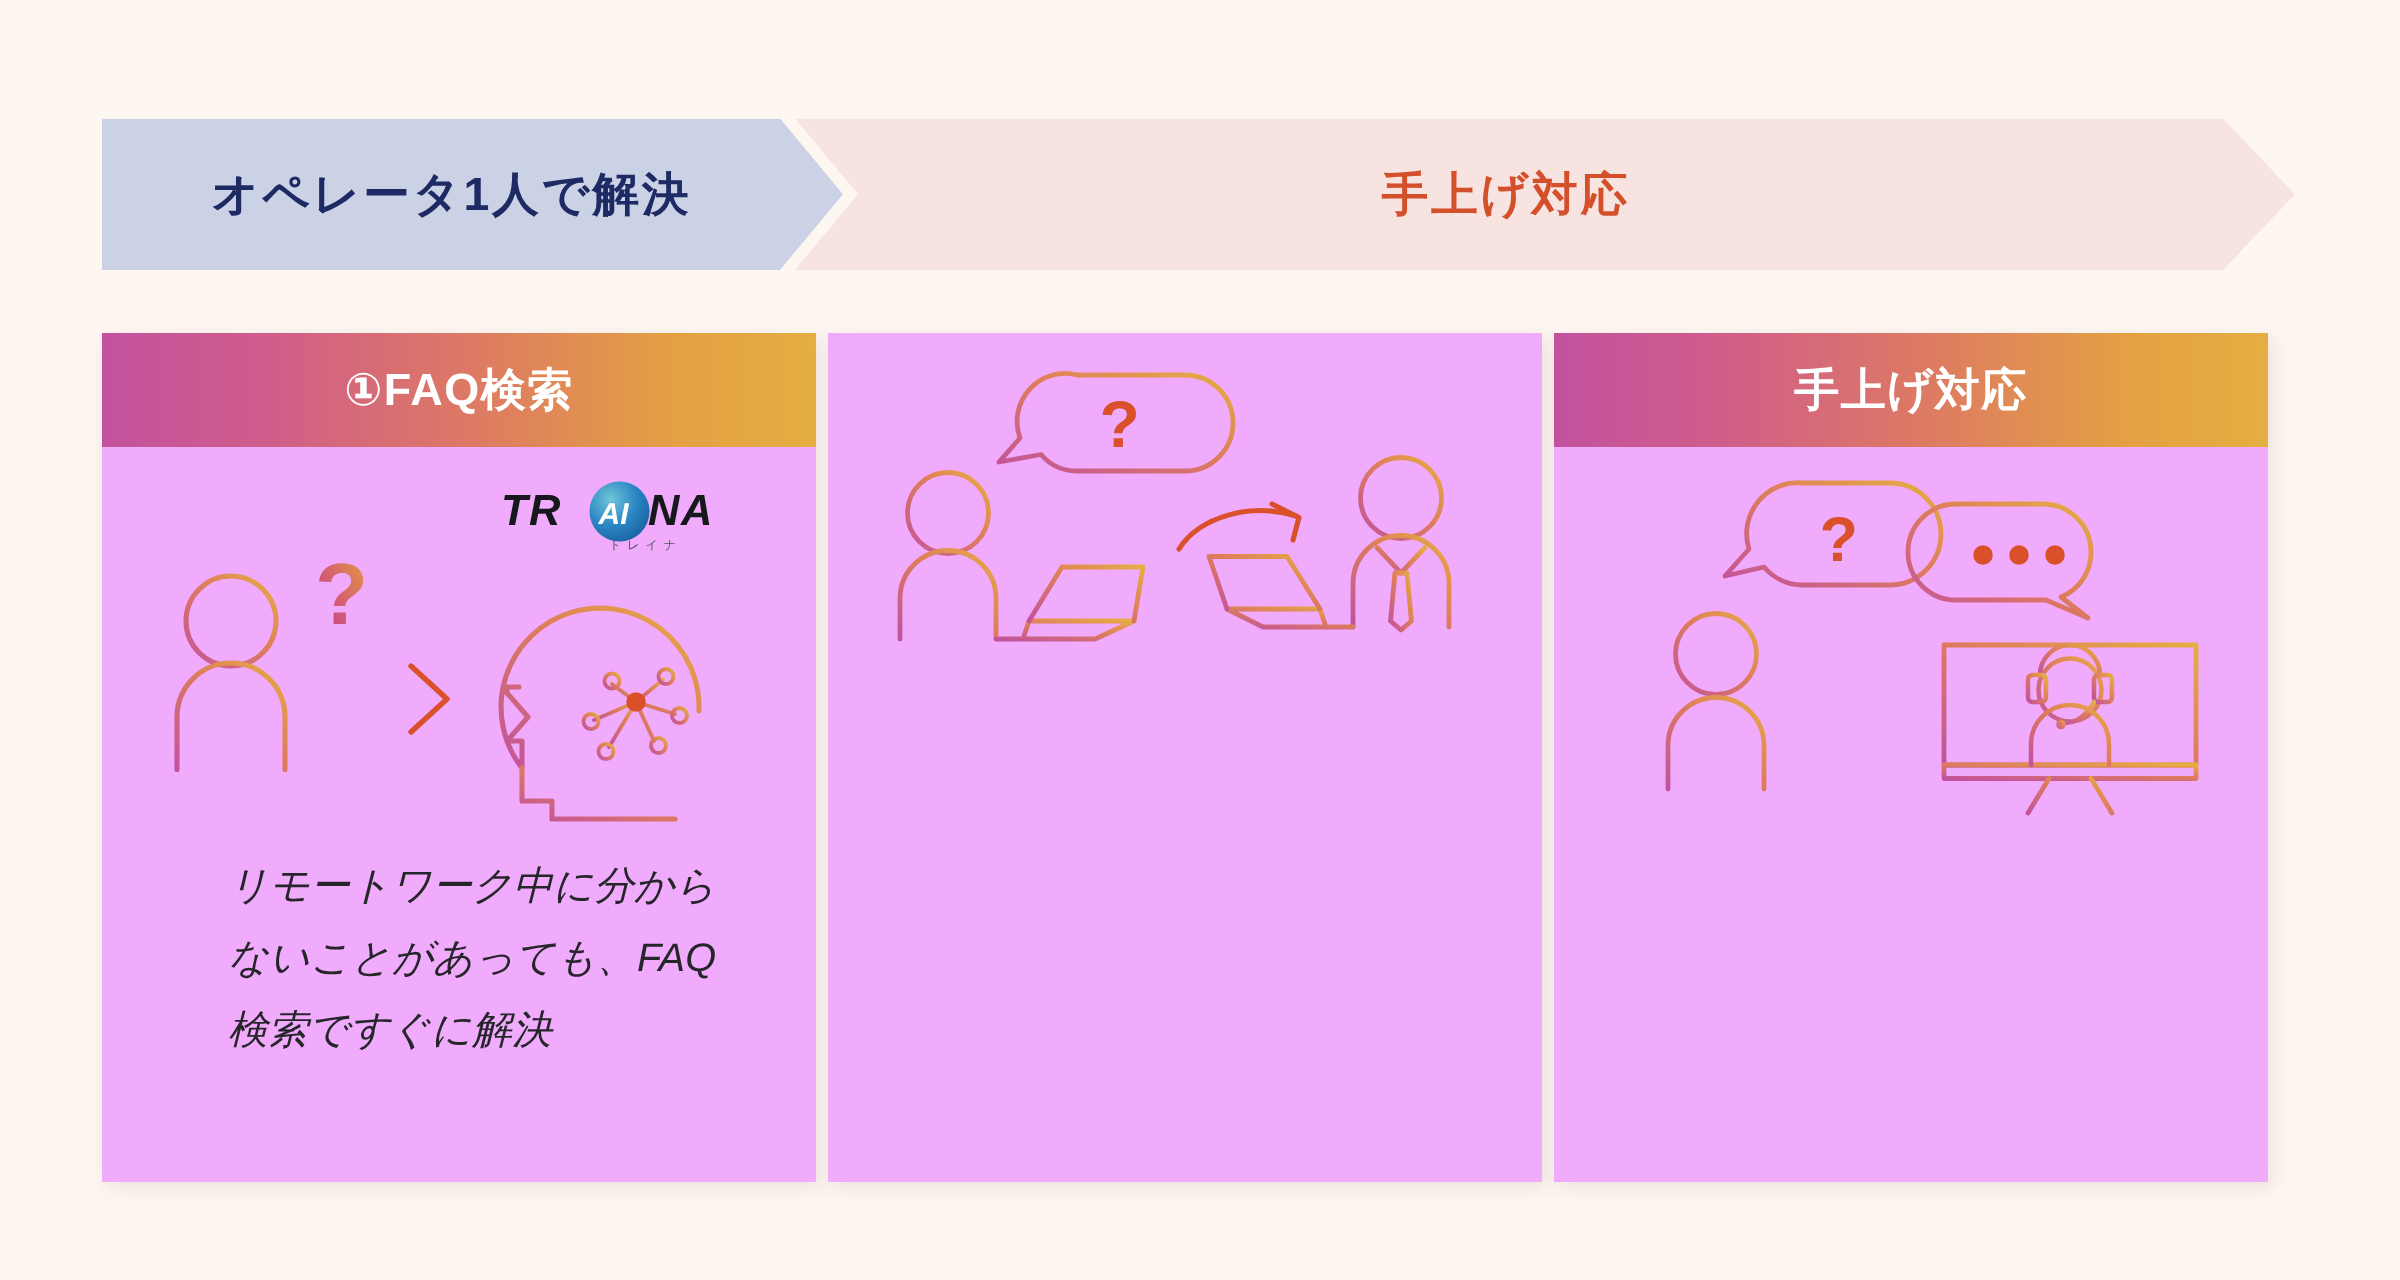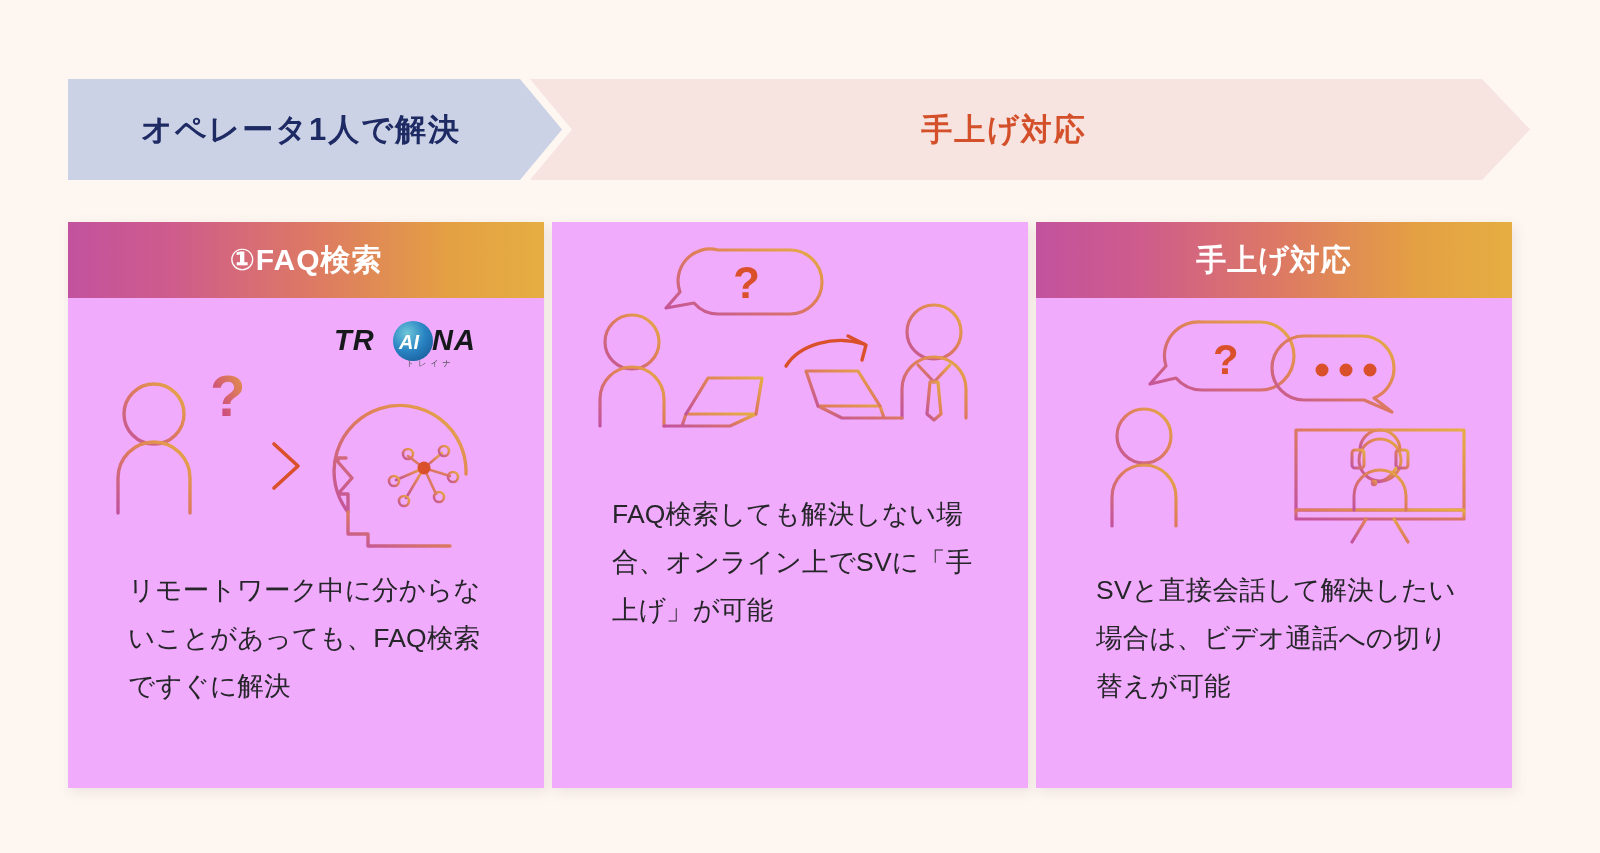--- a/index.html
+++ b/index.html
@@ -104,21 +104,22 @@
 
   .card-art {
     height: 262px;
     display: flex;
     align-items: center;
     justify-content: center;
     padding-top: 8px;
   }
 
   .card-body {
-    padding: 6px 54px 0 60px;
+    padding: 6px 54px 0 84px;
+    font-style: italic;
   }
 
   .card-text {
     font-size: 26.5px;
     line-height: 1.82;
     color: #26262a;
     letter-spacing: 0.2px;
   }
 </style>
 </head>
@@ -256,23 +257,20 @@
           <path d="M312 186 L312 157 a32 32 0 0 1 64 0 L376 186"></path>
           <path d="M328 133 L344 150 L360 133"></path>
           <path d="M340 150 L348 150 L351 182 L344 188 L337 182 Z"></path>
           <path d="M312 186 L294 186 L290 174 L228 174 L252 186 L312 186 Z"></path>
           <path d="M290 174 L268 139 L216 139 L228 174"></path>
           <line x1="220" y1="188" x2="390" y2="188"></line>
         </g>
       </svg>
     </div>
 
-    <div class="card-body">
-      <p class="card-text">FAQ検索しても解決しない場合、オンライン上でSVに「手上げ」が可能</p>
-    </div>
   </div>
 
   <div class="card">
 
     <div class="card-header">
       <span class="card-header-title">手上げ対応</span>
     </div>
 
     <div class="card-art">
       <svg width="400" height="250" viewBox="0 0 400 250">
@@ -319,18 +317,15 @@
           <rect x="322" y="142" width="12" height="18" rx="3"></rect>
           <path d="M322 160 q-8 14 -20 14"></path>
           <circle cx="300" cy="175" r="3.2" fill="url(#g3)" stroke="none"></circle>
           <path d="M280 202 L280 188 a26 26 0 0 1 52 0 L332 202"></path>
         </g>
 
         <line x1="8" y1="221" x2="392" y2="221" stroke="url(#g3)" stroke-width="3.2" stroke-linecap="round"></line>
       </svg>
     </div>
 
-    <div class="card-body">
-      <p class="card-text">SVと直接会話して解決したい場合は、ビデオ通話への切り替えが可能</p>
-    </div>
   </div>
 
 </div>
 
 </body></html>

